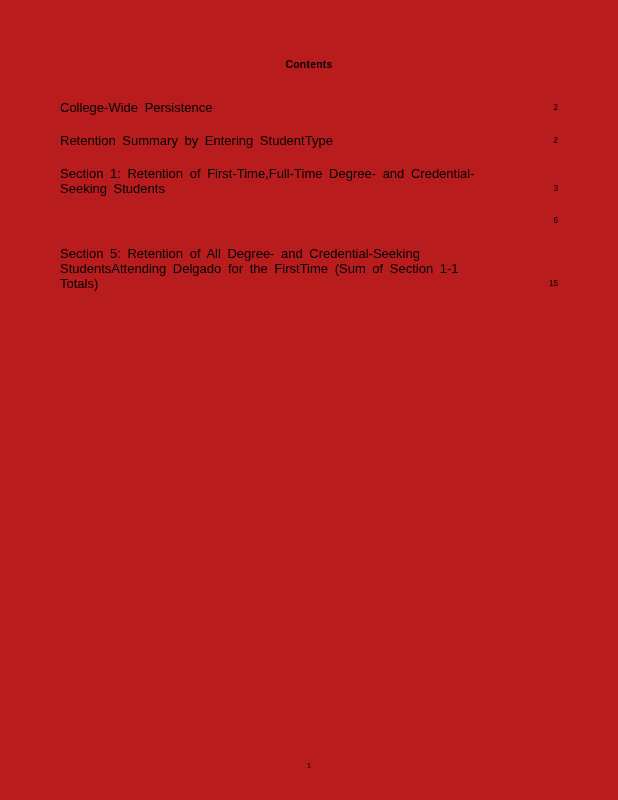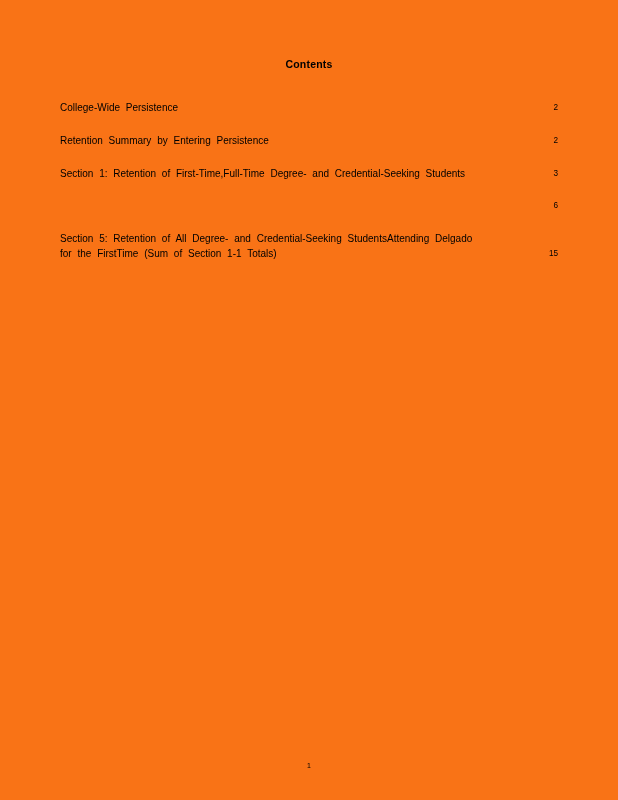--- a/index.html
+++ b/index.html
@@ -9,21 +9,21 @@
   }
   body {
     font-family: "Liberation Sans", sans-serif;
     color: #000000;
   }
   .page {
     position: relative;
     width: 618px;
     height: 800px;
     margin: 0 auto;
-    background: #f97316;
+    background: #b91c1c;
     box-sizing: border-box;
     overflow: hidden;
   }
   .doc-title {
     position: absolute;
     top: 58px;
     left: 0;
     width: 618px;
     text-align: center;
     font-size: 10.5px;
@@ -38,21 +38,21 @@
   }
   .toc-entry {
     position: relative;
     display: block;
     margin-bottom: 18px;
     min-height: 14px;
   }
   .toc-text {
     display: block;
     width: 420px;
-    font-size: 10px;
+    font-size: 13px;
     line-height: 15px;
     color: #000000;
     word-spacing: 3px;
   }
   .toc-page {
     position: absolute;
     right: 0;
     font-size: 8.2px;
     line-height: 15px;
     text-align: right;
@@ -78,21 +78,21 @@
   <div class="doc-title">Contents</div>
 
   <div class="toc">
 
     <div class="toc-entry">
       <span class="toc-text">College-Wide    Persistence</span>
       <span class="toc-page pg-top">2</span>
     </div>
 
     <div class="toc-entry">
-      <span class="toc-text">Retention    Summary    by  Entering    Persistence</span>
+      <span class="toc-text">Retention    Summary    by  Entering    StudentType</span>
       <span class="toc-page pg-top">2</span>
     </div>
 
     <div class="toc-entry">
       <span class="toc-text">Section    1: Retention    of  First-Time,Full-Time         Degree-    and   Credential-Seeking    Students</span>
       <span class="toc-page pg-bottom">3</span>
     </div>
 
     <div class="toc-entry">
       <span class="toc-page pg-bottom">6</span>

